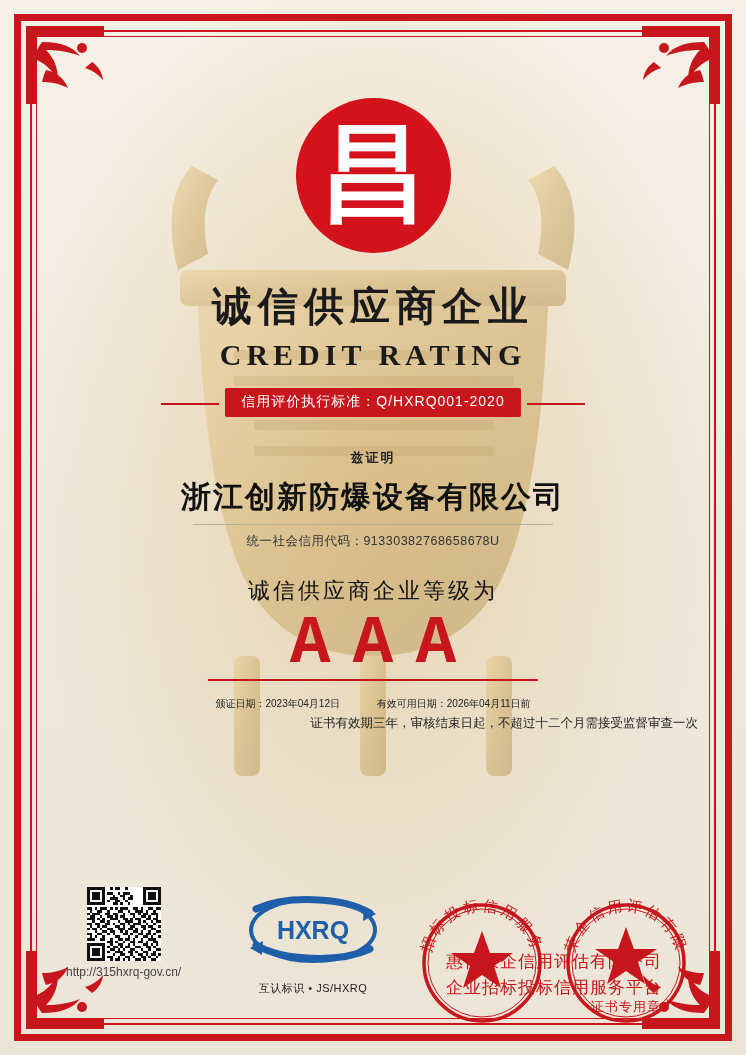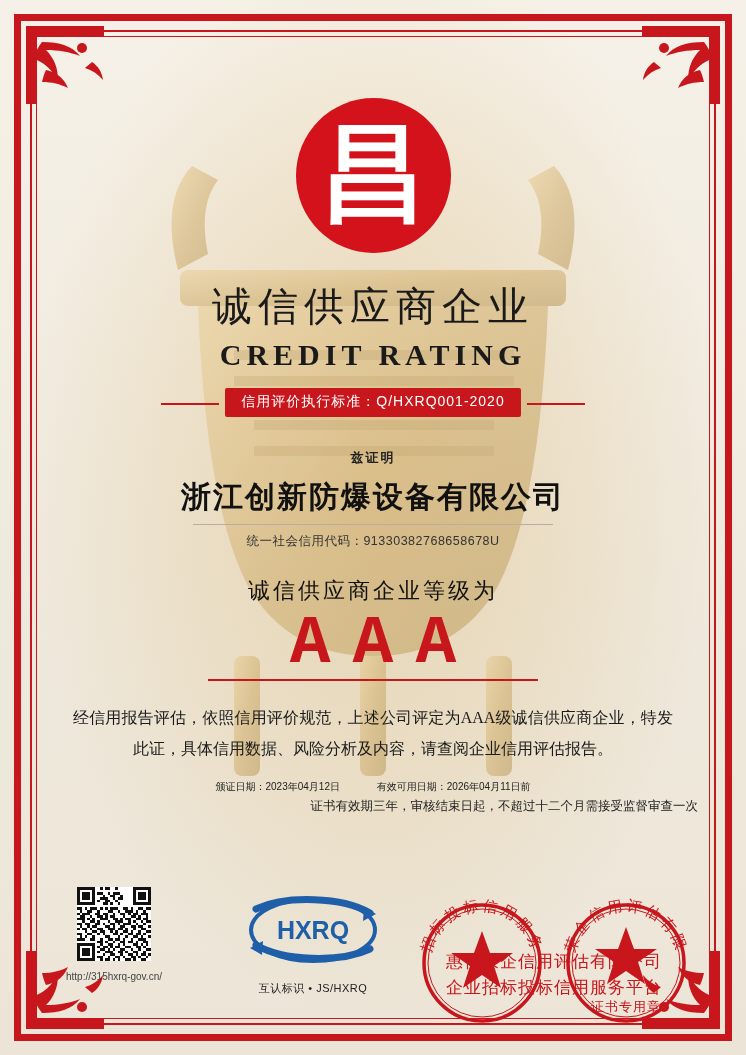--- a/index.html
+++ b/index.html
@@ -77,21 +77,21 @@
     margin: 52px auto 0;
     width: 155px;
     height: 155px;
     position: relative;
   }
 
   .title-cn {
     margin-top: 26px;
     font-family: "Liberation Serif", serif;
     font-size: 40px;
-    font-weight: normal;
+    font-weight: bold;
     letter-spacing: 6px;
     color: #1a1a1a;
   }
   .title-en {
     margin-top: 4px;
     font-family: "Liberation Serif", serif;
     font-size: 30px;
     font-weight: bold;
     letter-spacing: 5px;
     color: #1a1a1a;
@@ -219,22 +219,21 @@
     left: 56px;
     top: 0;
     text-align: center;
   }
   .qr {
     width: 74px;
     height: 74px;
     image-rendering: pixelated;
   }
   .qr-url {
-    margin-top: 6px;
-    font-size: 10px;
+    font-size: 12px;
     color: #444;
   }
 
   .hxrq-block {
     position: absolute;
     left: 228px;
     top: 0;
     text-align: center;
     width: 150px;
   }
@@ -356,21 +355,20 @@
 
     <div class="hereby">兹证明</div>
     <div class="company">浙江创新防爆设备有限公司</div>
     <div class="company-underline"></div>
     <div class="uscc">统一社会信用代码：91330382768658678U</div>
 
     <div class="grade-label">诚信供应商企业等级为</div>
     <div class="grade">AAA</div>
     <div class="grade-underline"></div>
 
-    <div class="body-text">经信用报告评估，依照信用评价规范，上述公司评定为AAA级诚信供应商企业，特发此证，具体信用数据、风险分析及内容，请查阅企业信用评估报告。</div>
 
 
     <div class="dates">
       <span>颁证日期：2023年04月12日</span>
       <span class="d2">有效可用日期：2026年04月11日前</span>
     </div>
     <div class="note">证书有效期三年，审核结束日起，不超过十二个月需接受监督审查一次</div>
   </div>
 
   <div class="footer">

